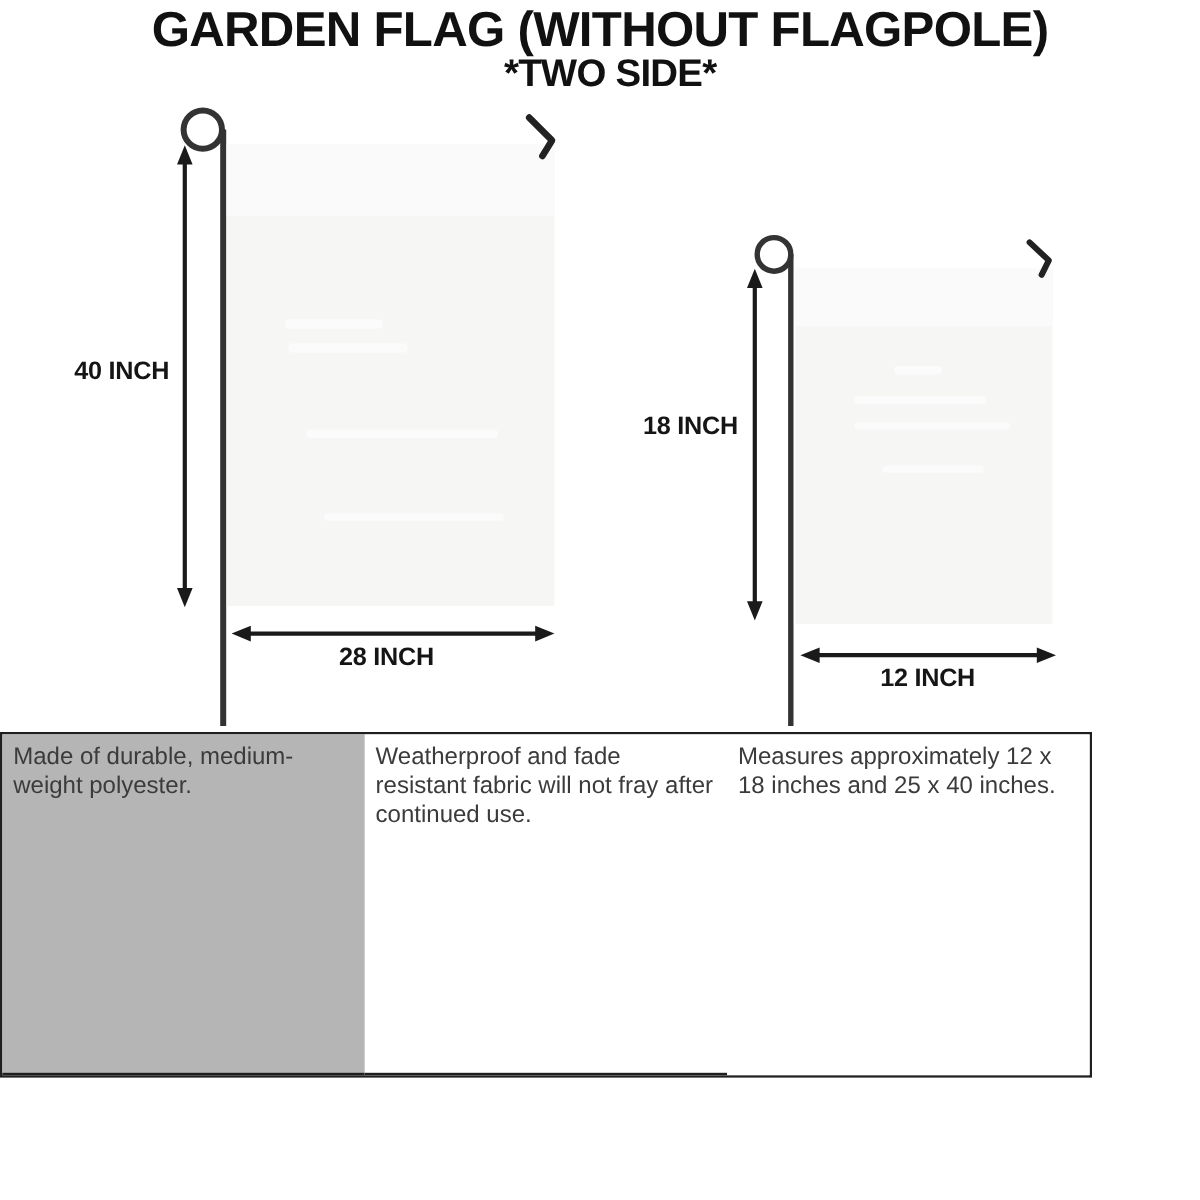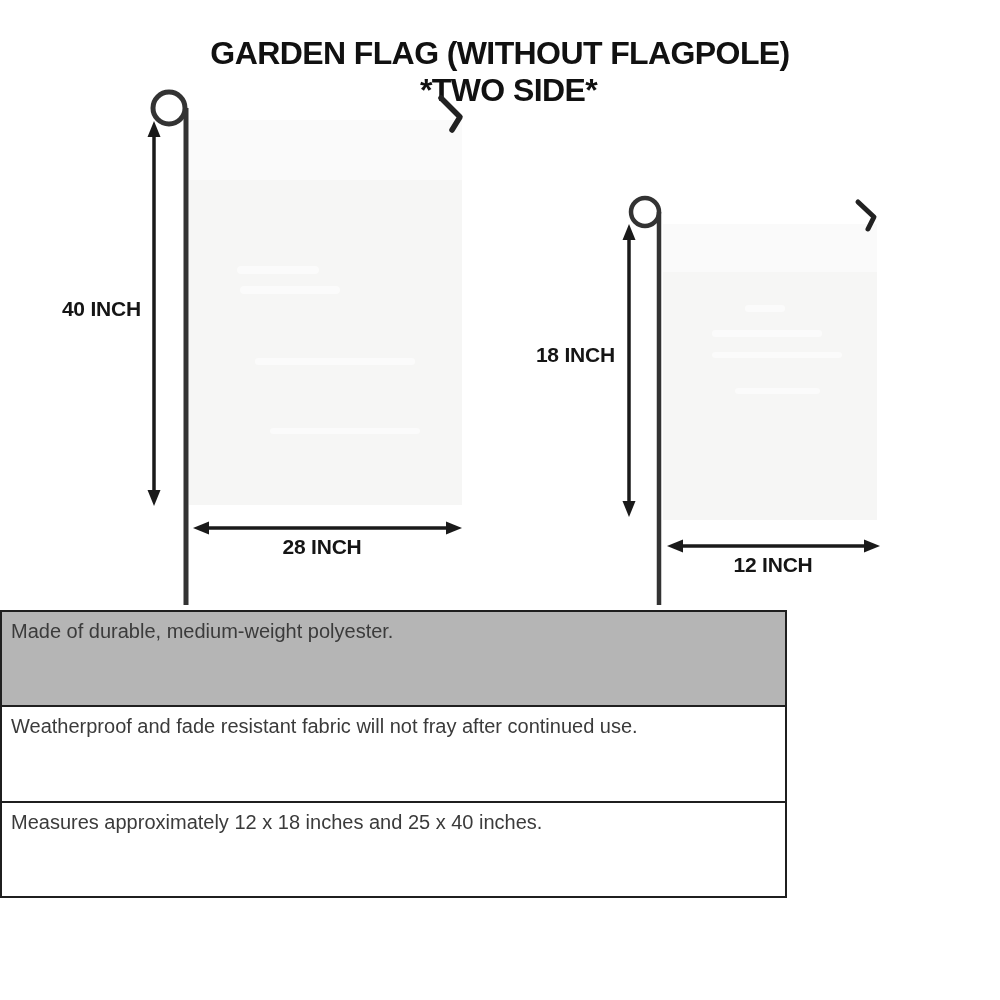--- a/index.html
+++ b/index.html
@@ -12,39 +12,39 @@
     --table-border:#1f1f1f;
     --table-text:#3b3b3b;
   }
   *{margin:0;padding:0;box-sizing:border-box;}
   html,body{width:1000px;height:1000px;background:#ffffff;overflow:hidden;}
   body{font-family:"Liberation Sans", sans-serif;position:relative;}
 
   .canvas{position:absolute;inset:0;background:#fff;}
 
   .title-block{position:absolute;top:6px;left:0;width:1000px;text-align:center;color:var(--ink);}
-  .title-line1{font-size:32px;font-weight:900;letter-spacing:-0.6px;line-height:37px;margin-top:29px;}
+  .title-line1{font-size:41px;font-weight:900;letter-spacing:-0.6px;line-height:37px;}
   .title-line2{font-size:32px;font-weight:700;letter-spacing:-0.6px;line-height:36px;margin-left:17px;}
 
   .diagram-svg{position:absolute;top:0;left:0;width:1000px;height:612px;}
 
   .flag{fill:var(--flag-fill);}
   .sleeve{fill:var(--flag-sleeve);}
   .ghost{fill:#ffffff;opacity:0.55;}
   .pole{stroke:var(--metal-dark);fill:none;}
   .loop{stroke:var(--metal-dark);fill:none;}
   .hook{stroke:#222222;fill:none;stroke-linecap:round;stroke-linejoin:round;}
   .dim-line{stroke:#1a1a1a;fill:none;}
   .dim-head{fill:#1a1a1a;}
   .dim-label{font-family:"Liberation Sans", sans-serif;font-size:21px;font-weight:bold;fill:#151515;letter-spacing:-0.2px;}
 
   .features-table{
-    position:absolute;top:610px;left:0;width:787px;height:288px;
+    position:absolute;top:610px;left:0;width:910px;height:288px;
     border:2px solid var(--table-border);
-    display:flex;flex-direction:column;
+    display:flex;flex-direction:row;
   }
   .feature-row{
     flex:1;display:block;
     border-bottom:2px solid var(--table-border);
     padding:7px 10px 0 9px;
     font-size:20px;line-height:24px;color:var(--table-text);
     background:var(--row-white);
   }
   .feature-row:last-child{border-bottom:none;}
   .feature-row.gray{background:var(--row-gray);}

